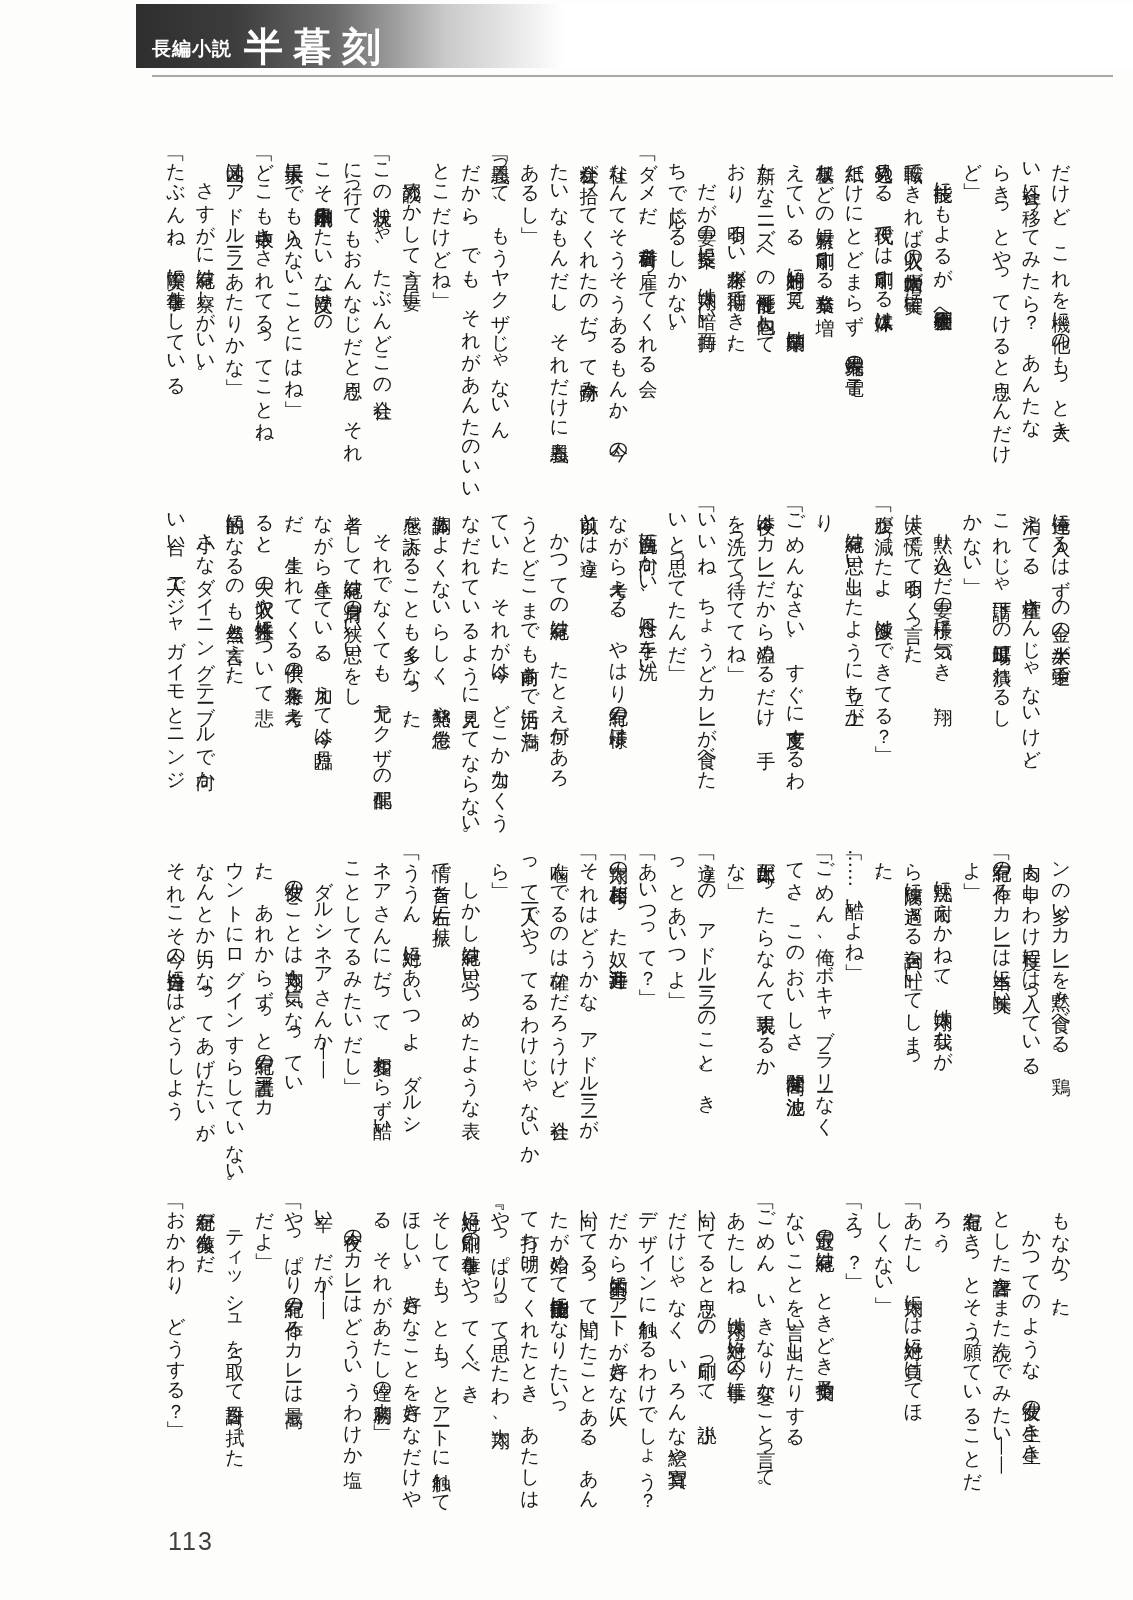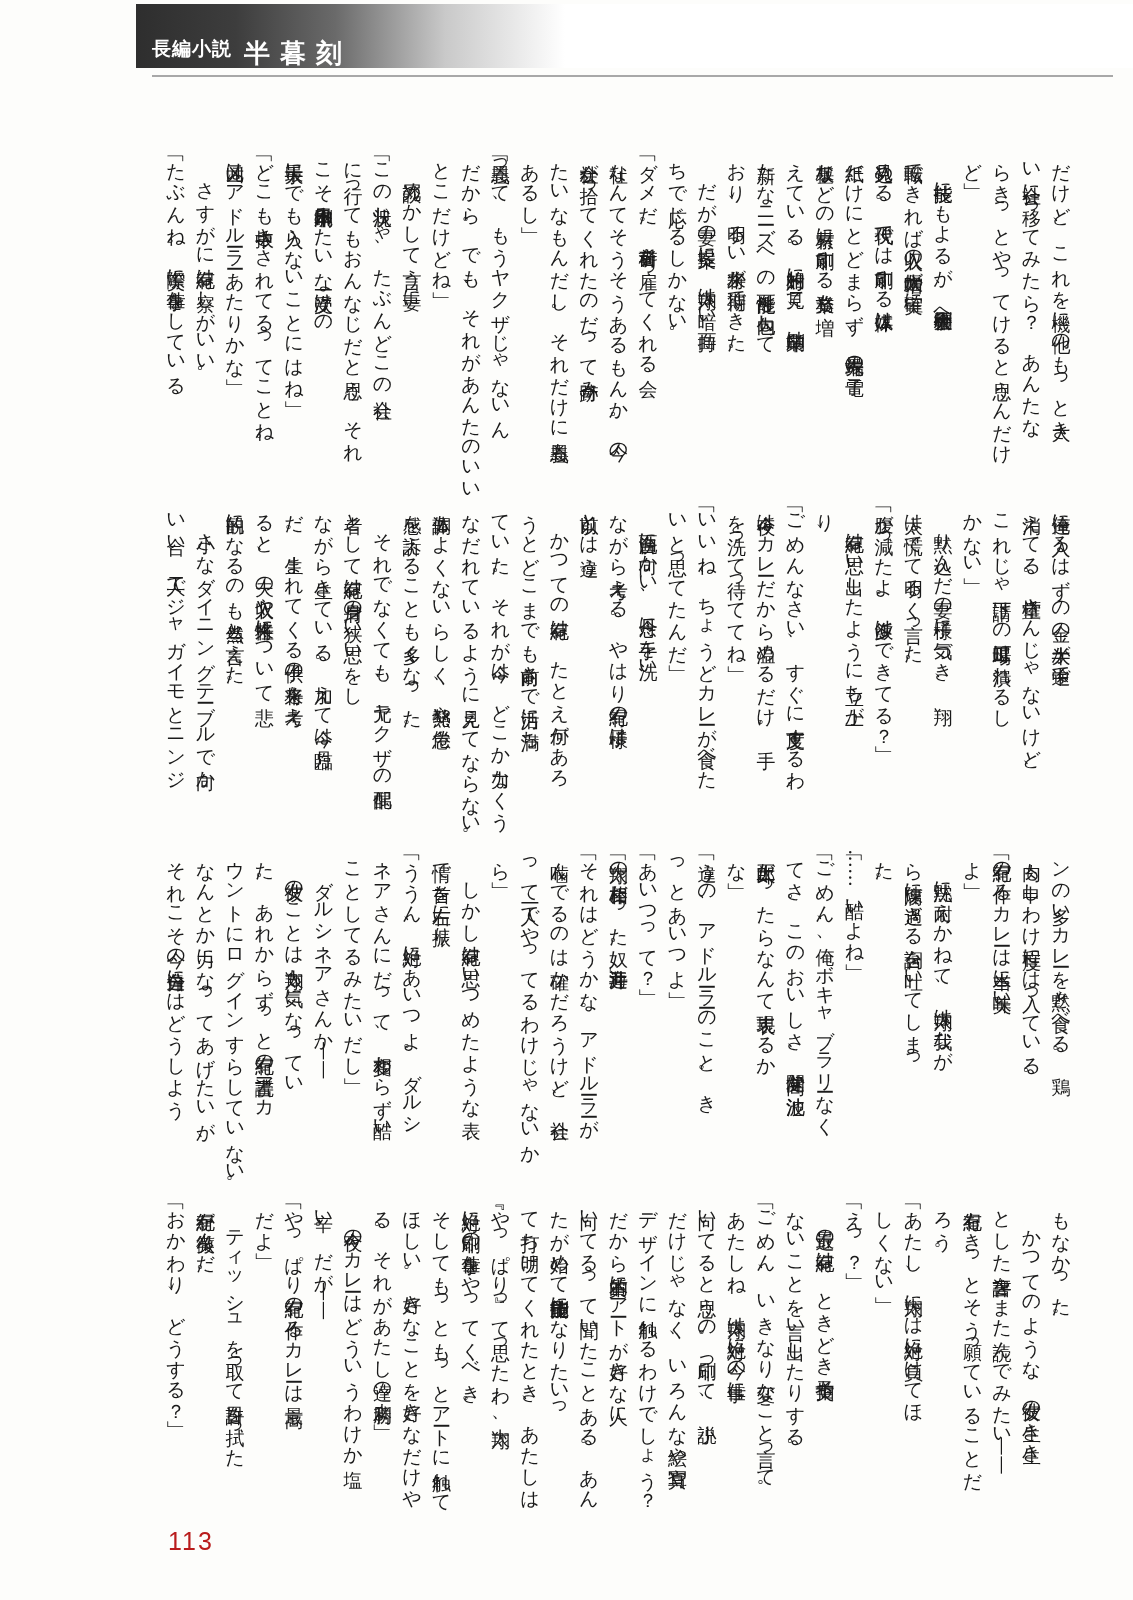--- a/index.html
+++ b/index.html
@@ -11,41 +11,41 @@
   .banner{
     position:absolute;left:136px;top:4px;right:0;height:64px;
     background:linear-gradient(90deg,#2e2e2e 0%,#3d3d3d 10%,#6a6a6a 20%,#c9c9c9 31%,#ffffff 43%);
     display:flex;align-items:flex-end;
   }
   .genre{
     color:#ffffff;font-size:19px;line-height:1;
     margin:0 12px 10px 16px;letter-spacing:1px;font-weight:bold;
   }
   .novel-title{
-    color:#ffffff;font-size:26px;line-height:1;font-weight:bold;
+    color:#ffffff;font-size:39px;line-height:1;font-weight:bold;
     letter-spacing:10px;margin-bottom:2px;
   }
   .header-rule{
     position:absolute;left:152px;top:75px;width:961px;height:2px;
     background:#a8a8a8;
   }
   .band{
     position:absolute;right:57px;width:916px;height:306px;
     writing-mode:vertical-rl;text-orientation:mixed;
     font-size:19px;line-height:29.5px;color:#1a1a1a;
   }
   .band p{margin:0;padding:0;white-space:nowrap;}
   #band1{top:150px;}
   #band2{top:501px;}
   #band3{top:849px;}
   #band4{top:1198px;}
   .page-number{
     position:absolute;left:168px;top:1527px;
     font-family:"Liberation Sans",sans-serif;
-    font-size:25px;color:#b91c1c;letter-spacing:2px;
+    font-size:25px;color:#404040;letter-spacing:2px;
   }
 </style>
 </head>
 <body>
 
 <div class="banner">
   <span class="genre">長編小説</span>
   <span class="novel-title">半暮刻</span>
 </div>
 <div class="header-rule"></div>

